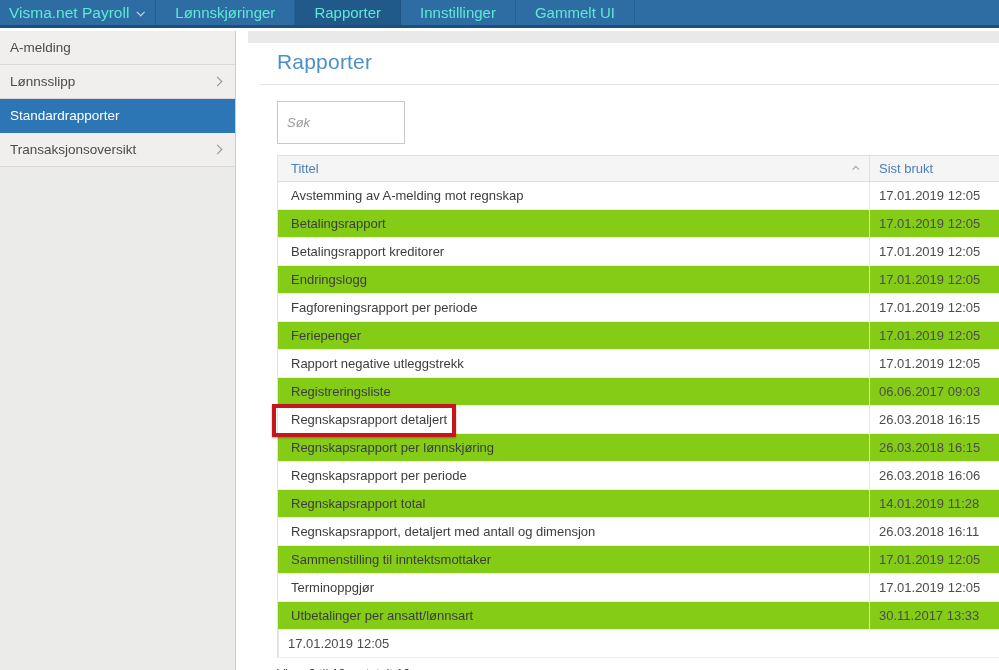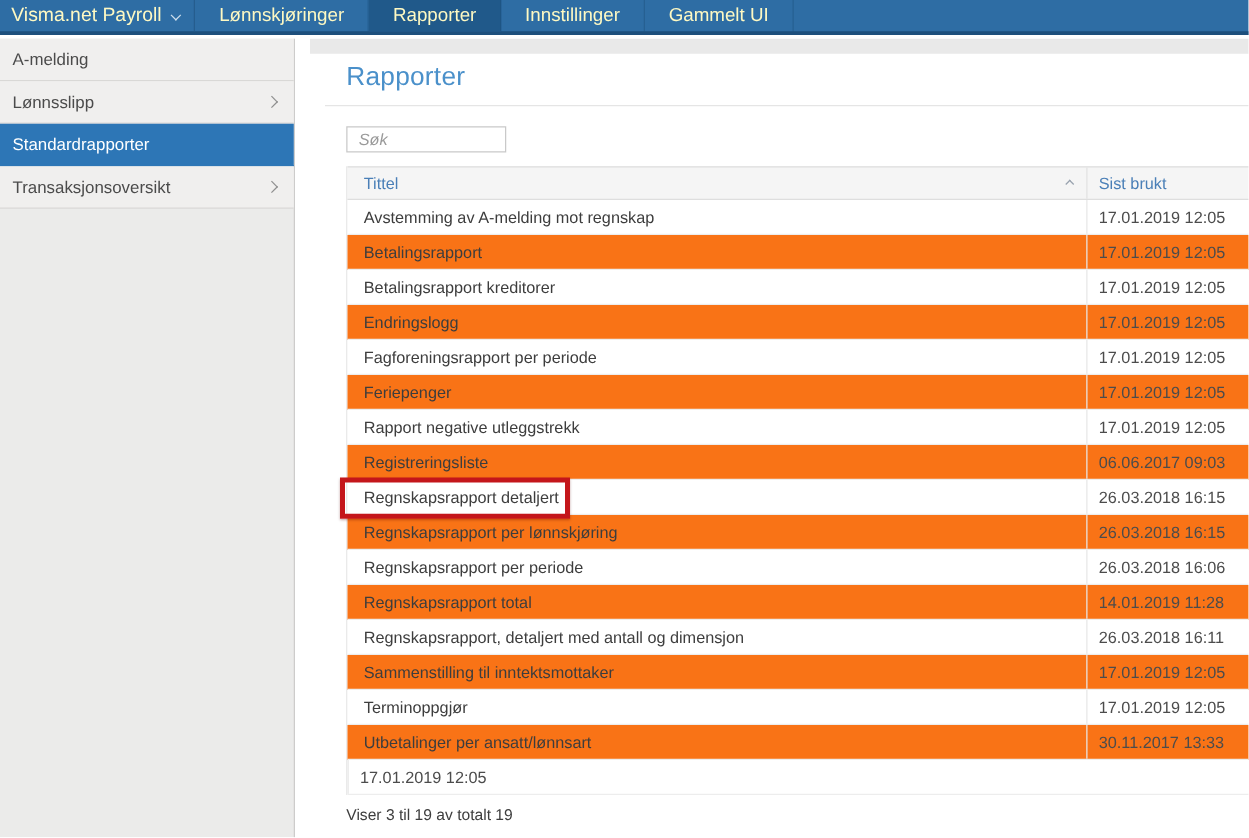--- a/index.html
+++ b/index.html
@@ -12,21 +12,21 @@
     background: #ffffff;
   }
 
   
   .topnav {
     position: absolute; top:0; left:0; right:0;
     height: 28px;
     background: #2e6da4;
     border-bottom: 3px solid #1d4f7c;
     display: flex; align-items: stretch;
-    color: #fef9c3;
+    color: #5eead4;
     font-size: 15px;
   }
   .brand {
     display: flex; align-items: center;
     padding: 0 12px 0 9px;
     font-size: 15.5px;
     border-right: 1px solid #255d8e;
     cursor: pointer;
     white-space: nowrap;
   }
@@ -102,21 +102,21 @@
     font-size: 21px;
     font-weight: 400;
     color: #4a90ca;
     letter-spacing: .2px;
   }
   .panel-body { padding-left: 17px; }
 
   .search {
     margin-top: 16px;
     width: 128px;
-    padding: 2px 9px;
+    padding: 13px 9px;
     font-size: 13px;
     font-family: inherit;
     color: #555;
     border: 1px solid #c9c9c9;
     border-radius: 0;
     outline: none;
     background: #fff;
   }
   .search::placeholder { font-style: italic; color: #9a9a9a; }
 
@@ -148,21 +148,21 @@
   .row {
     position: relative;
     display: flex; align-items: stretch;
     height: 28px;
     font-size: 13px;
     color: #3d3d3d;
     border-bottom: 1px solid #ededed;
     background: #ffffff;
     cursor: pointer;
   }
-  .row.striped { background: #f97316; }
+  .row.striped { background: #84cc16; }
   .cell-title {
     flex: 1;
     display: flex; align-items: center;
     padding-left: 13px;
     white-space: nowrap; overflow: hidden;
   }
   .cell-date {
     width: 130px;
     display: flex; align-items: center;
     padding-left: 9px;

